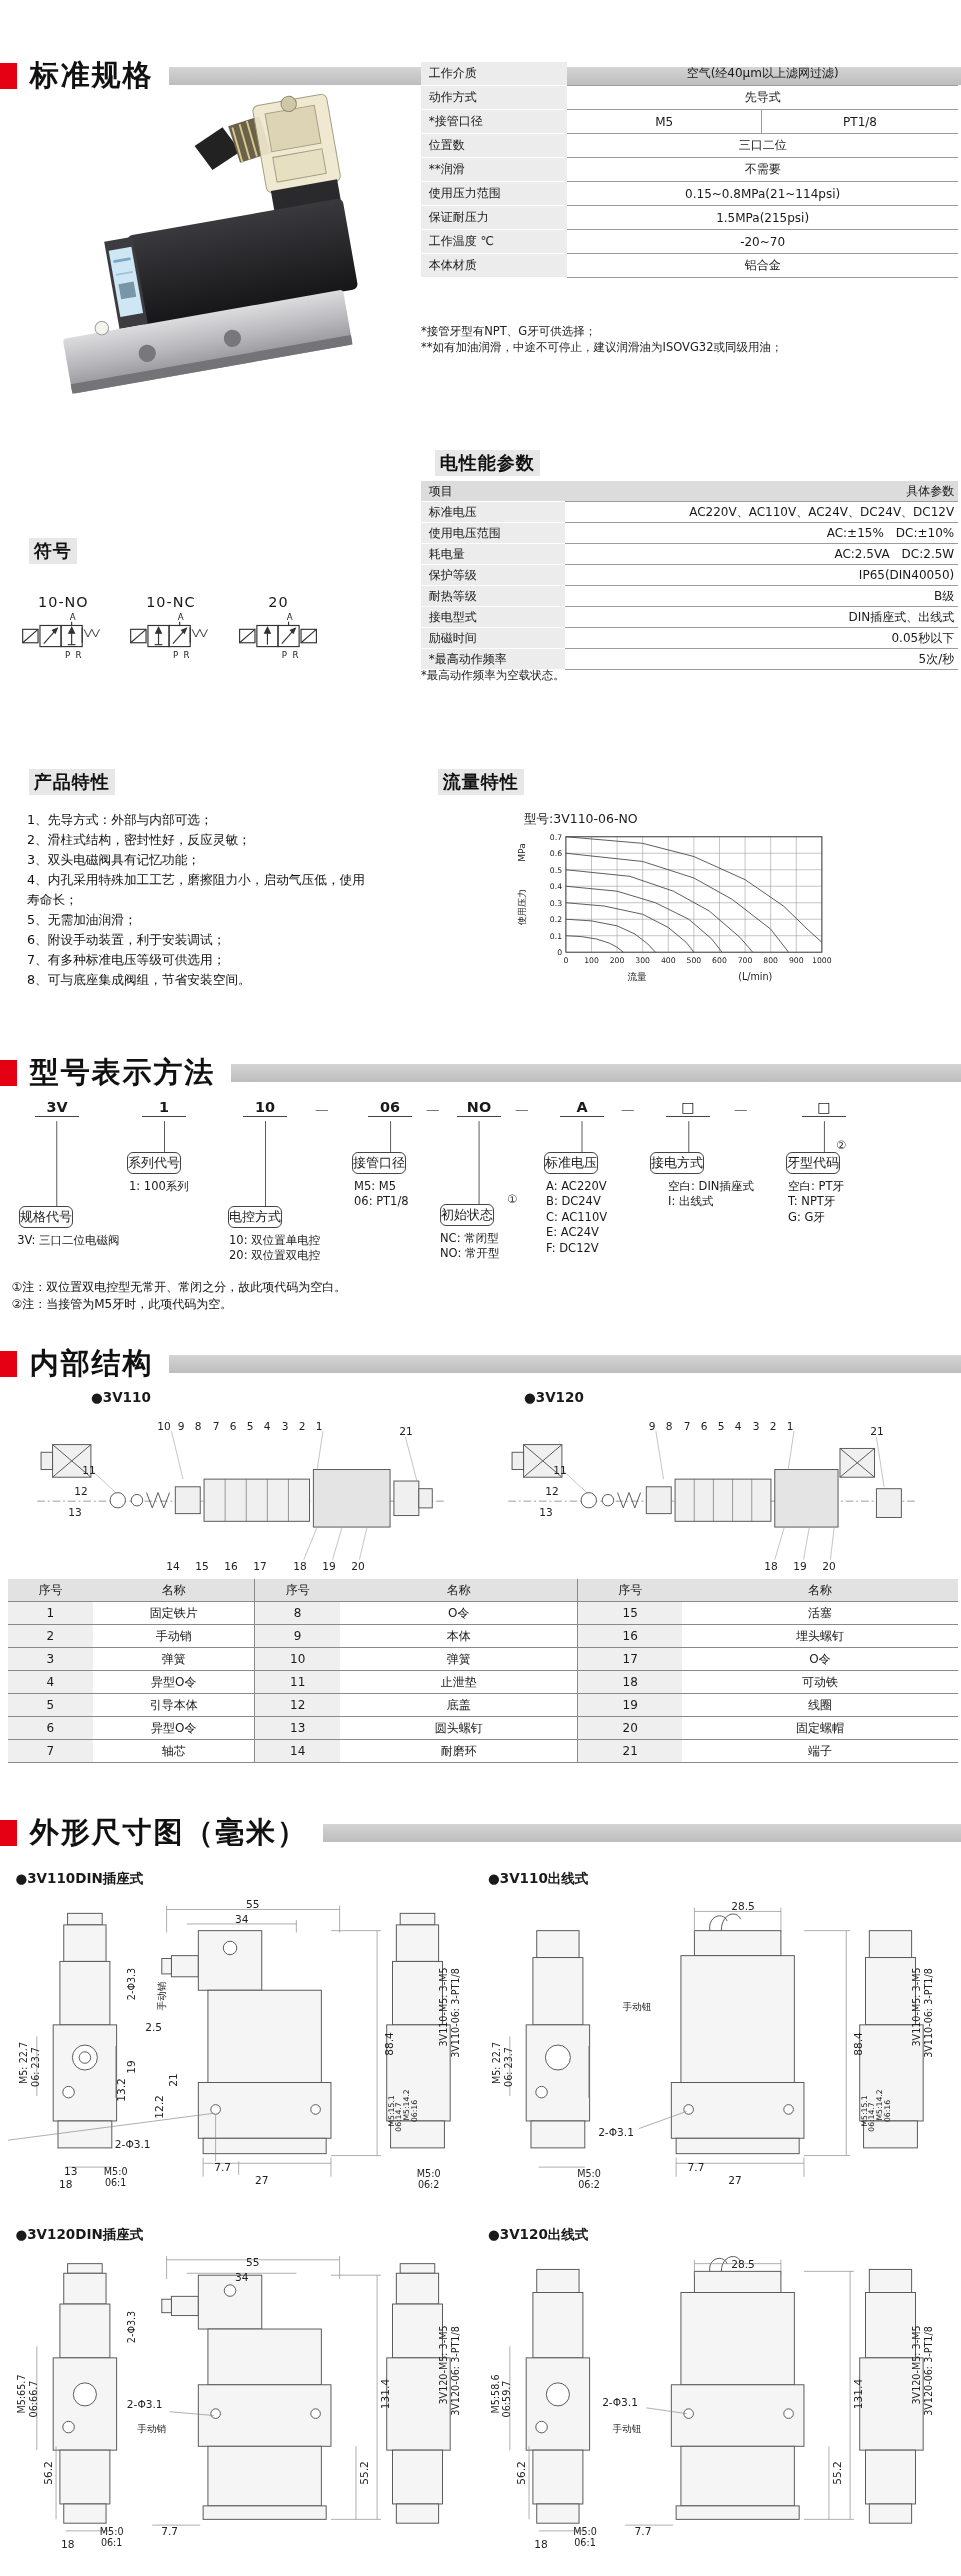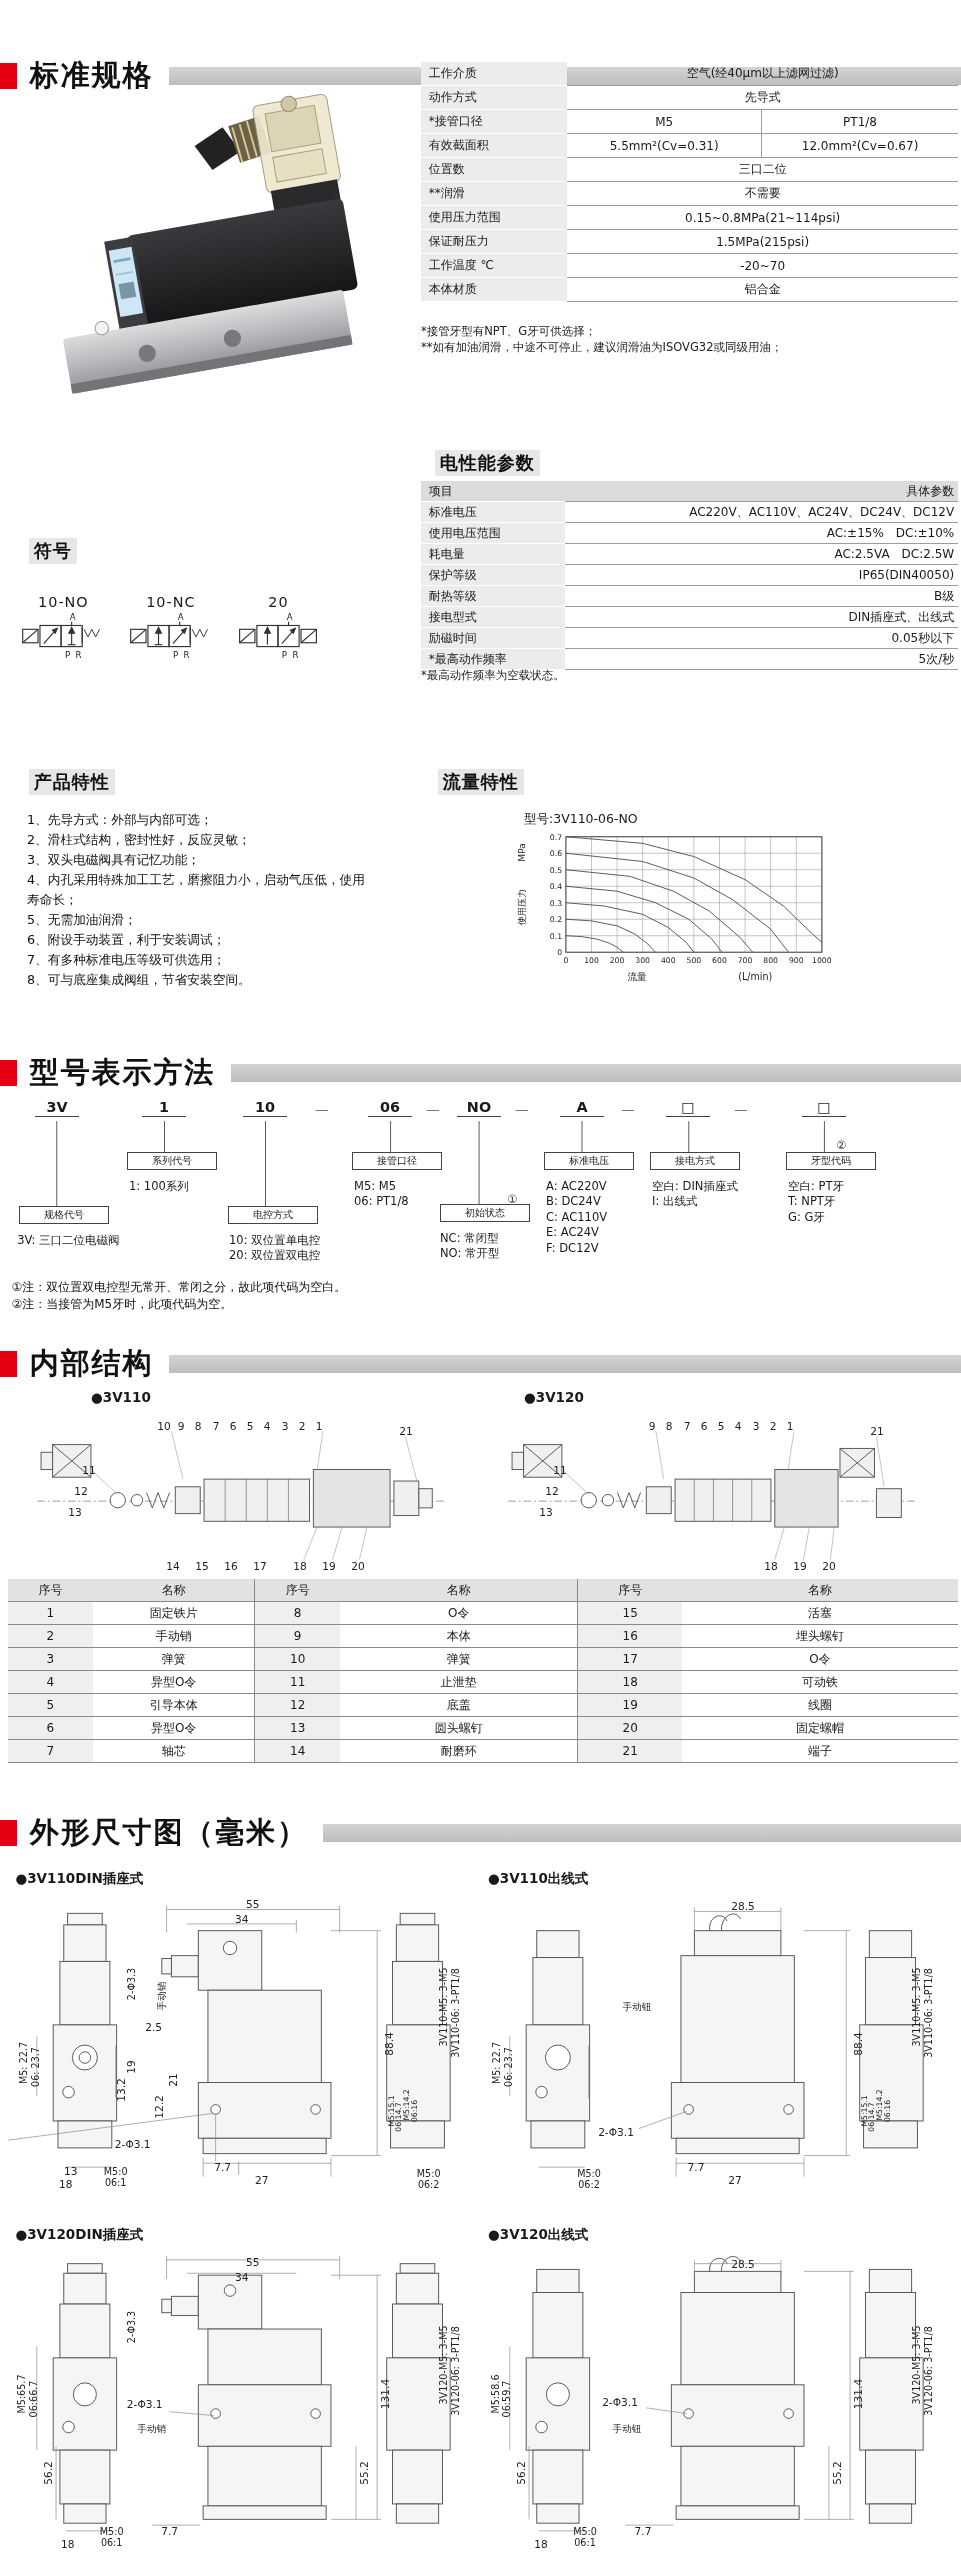--- a/index.html
+++ b/index.html
@@ -31,22 +31,22 @@
   .parts-table td{height:20px;text-align:center;border-bottom:1px solid #8a8a8a;}
   .parts-table .num{background:#efefef;}
   .parts-table .hdr{background:#e2e2e2;}
   .parts-table .vs{border-left:1px solid #8a8a8a;}
   
   .feat{font-size:12.7px;line-height:20px;color:#111;}
   
   .token{position:absolute;width:44px;text-align:center;font-size:14.4px;font-weight:700;
          border-bottom:1.9px solid #444;padding-bottom:1px;}
   .dash{position:absolute;font-size:13.5px;color:#777;}
-  .bubble{position:absolute;border:1.4px solid #444;border-radius:0;font-size:10px;
-          padding:1px 24px;white-space:nowrap;background:#fff;}
+  .bubble{position:absolute;border:1.4px solid #444;border-radius:6px;font-size:13px;
+          padding:1px 0;white-space:nowrap;background:#fff;}
   .opts{position:absolute;font-size:11.5px;line-height:15.4px;white-space:nowrap;}
   .supmark{position:absolute;font-size:11.5px;color:#333;}
   .notes{position:absolute;font-size:12px;line-height:17.3px;color:#111;}
   
   .panel{position:absolute;}
   .panel svg{position:absolute;left:0;top:0;}
   .ann{position:absolute;font-size:10.6px;color:#222;white-space:nowrap;transform:translate(-50%,-50%);}
   .dlabel{position:absolute;font-size:13.5px;font-weight:700;white-space:nowrap;}
   .symlabel{font-size:14.4px;text-align:center;letter-spacing:1px;}
   .flow-model{position:absolute;font-size:12.5px;}
@@ -122,25 +122,20 @@
           <td class="val" colspan="4">空气(经40μm以上滤网过滤)</td>
         </tr>
     <tr>
           <td class="lbl">动作方式</td>
           <td class="val" colspan="4">先导式</td>
         </tr>
     <tr>
           <td class="lbl">*接管口径</td>
           <td class="val" colspan="2">M5</td>
           <td class="val" colspan="2" style="border-left:1px solid #9c9c9c">PT1/8</td>
-        </tr>
-    <tr>
-          <td class="lbl">有效截面积</td>
-          <td class="val" colspan="2">5.5mm²(Cv=0.31)</td>
-          <td class="val" colspan="2" style="border-left:1px solid #9c9c9c">12.0mm²(Cv=0.67)</td>
         </tr>
     <tr>
           <td class="lbl">位置数</td>
           <td class="val" colspan="4">三口二位</td>
         </tr>
     <tr>
           <td class="lbl">**润滑</td>
           <td class="val" colspan="4">不需要</td>
         </tr>
     <tr>
@@ -416,21 +411,21 @@
     <div>NC: 常闭型</div>
     <div>NO: 常开型</div>
   </div>
   <div class="opts" style="left:546px;top:1179px">
     <div>A: AC220V</div>
     <div>B: DC24V</div>
     <div>C: AC110V</div>
     <div>E: AC24V</div>
     <div>F: DC12V</div>
   </div>
-  <div class="opts" style="left:652px;top:1179px">
+  <div class="opts" style="left:668px;top:1179px">
     <div>空白: DIN插座式</div>
     <div>I: 出线式</div>
   </div>
   <div class="opts" style="left:788px;top:1179px">
     <div>空白: PT牙</div>
     <div>T: NPT牙</div>
     <div>G: G牙</div>
   </div>
 
   <div class="notes" style="left:11.5px;top:1279px">

